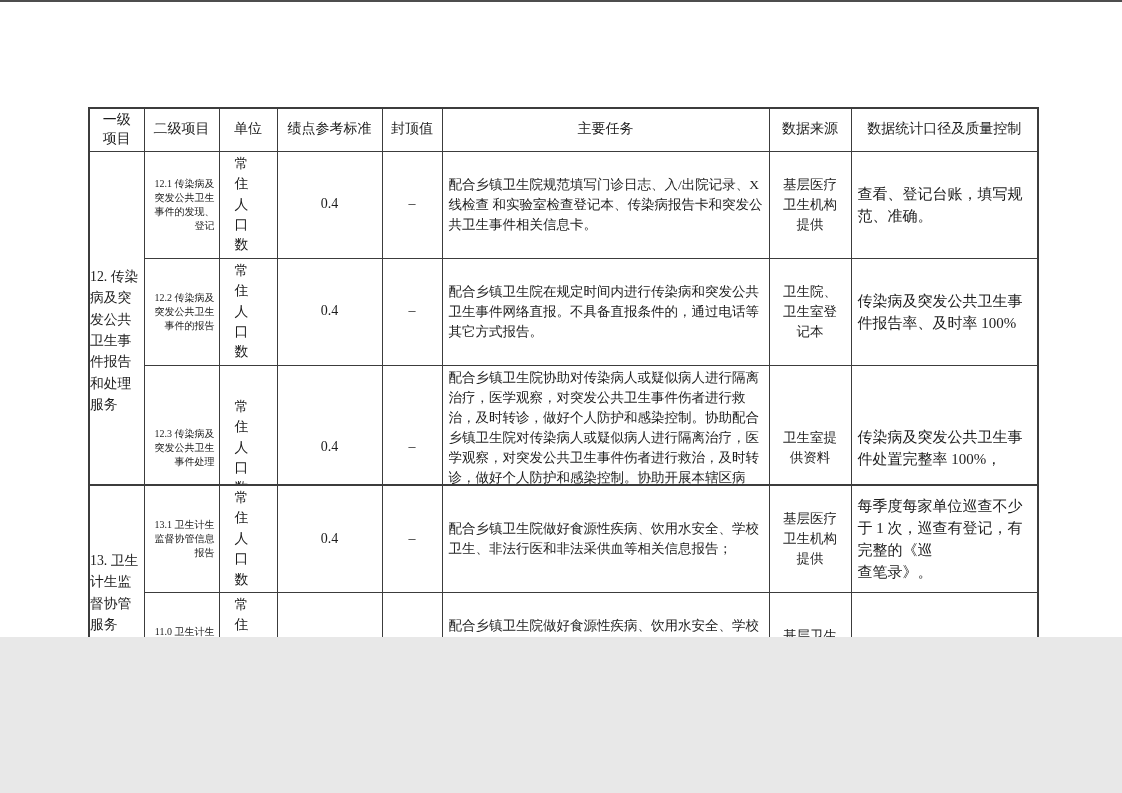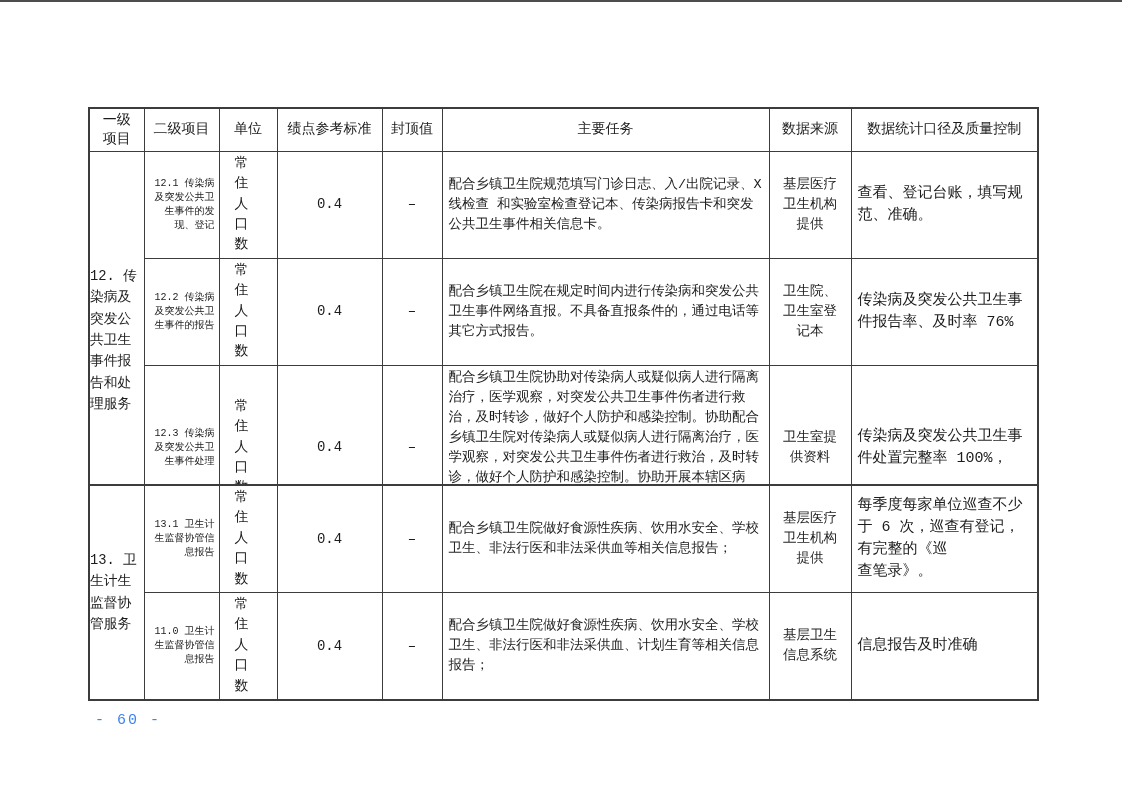--- a/index.html
+++ b/index.html
@@ -1,21 +1,21 @@
 <!DOCTYPE html>
 <html lang="zh"><head>
 <meta charset="utf-8">
 <style>
   html,body{margin:0;padding:0;background:#e8e8e8;}
   #page{
     position:relative;
-    width:1122px;height:793px;
+    width:1122px;height:637px;
     background:#ffffff;
     overflow:hidden;
-    font-family:Liberation Mono, monospace;
+    font-family:Liberation Serif, serif;
     color:#1c1c1c;
   }
   #top-rule{
     position:absolute;left:0;top:0;width:1122px;height:2px;
     background:#4d4d4d;
   }
   .doc-table{
     position:absolute;left:88px;
     border-collapse:collapse;
     table-layout:fixed;
@@ -124,21 +124,21 @@
       <td class="source">基层医疗卫生机构提供</td>
       <td class="quality">查看、登记台账，填写规范、准确。</td>
     </tr>
     <tr style="height:79px">
       <td class="level2">12.2 传染病及突发公共卫生事件的报告</td>
       <td class="unit">常住人口数</td>
       <td class="score">0.4</td>
       <td class="cap">–</td>
       <td class="task">配合乡镇卫生院在规定时间内进行传染病和突发公共卫生事件网络直报。不具备直报条件的，通过电话等其它方式报告。</td>
       <td class="source">卫生院、卫生室登记本</td>
-      <td class="quality">传染病及突发公共卫生事件报告率、及时率 76%</td>
+      <td class="quality">传染病及突发公共卫生事件报告率、及时率 100%</td>
     </tr>
     <tr style="height:160px">
       <td class="level2">12.3 传染病及突发公共卫生事件处理</td>
       <td class="unit">常住人口数</td>
       <td class="score">0.4</td>
       <td class="cap">–</td>
       <td class="task">配合乡镇卫生院协助对传染病人或疑似病人进行隔离治疗，医学观察，对突发公共卫生事件伤者进行救治，及时转诊，做好个人防护和感染控制。协助配合乡镇卫生院对传染病人或疑似病人进行隔离治疗，医学观察，对突发公共卫生事件伤者进行救治，及时转诊，做好个人防护和感染控制。协助开展本辖区病人、疑似病人、密切接触者和突发公共卫生事件开展流行病学调查。</td>
       <td class="source">卫生室提供资料</td>
       <td class="quality">传染病及突发公共卫生事件处置完整率 100%，</td>
     </tr>
@@ -158,21 +158,21 @@
     </colgroup>
     <tbody>
         <tr style="height:86px">
       <td class="level1" rowspan="2">13. 卫生计生监督协管服务</td>
       <td class="level2">13.1 卫生计生监督协管信息报告</td>
       <td class="unit">常住人口数</td>
       <td class="score">0.4</td>
       <td class="cap">–</td>
       <td class="task">配合乡镇卫生院做好食源性疾病、饮用水安全、学校卫生、非法行医和非法采供血等相关信息报告；</td>
       <td class="source">基层医疗卫生机构提供</td>
-      <td class="quality">每季度每家单位巡查不少于 6 次，巡查有登记，有完整的《巡
+      <td class="quality">每季度每家单位巡查不少于 1 次，巡查有登记，有完整的《巡
 查笔录》。</td>
     </tr>
     <tr style="height:86px">
       <td class="level2">11.0 卫生计生监督协管信息报告</td>
       <td class="unit">常住人口数</td>
       <td class="score">0.4</td>
       <td class="cap">–</td>
       <td class="task">配合乡镇卫生院做好食源性疾病、饮用水安全、学校卫生、非法行医和非法采供血、计划生育等相关信息报告；</td>
       <td class="source">基层卫生信息系统</td>
       <td class="quality">信息报告及时准确</td>

